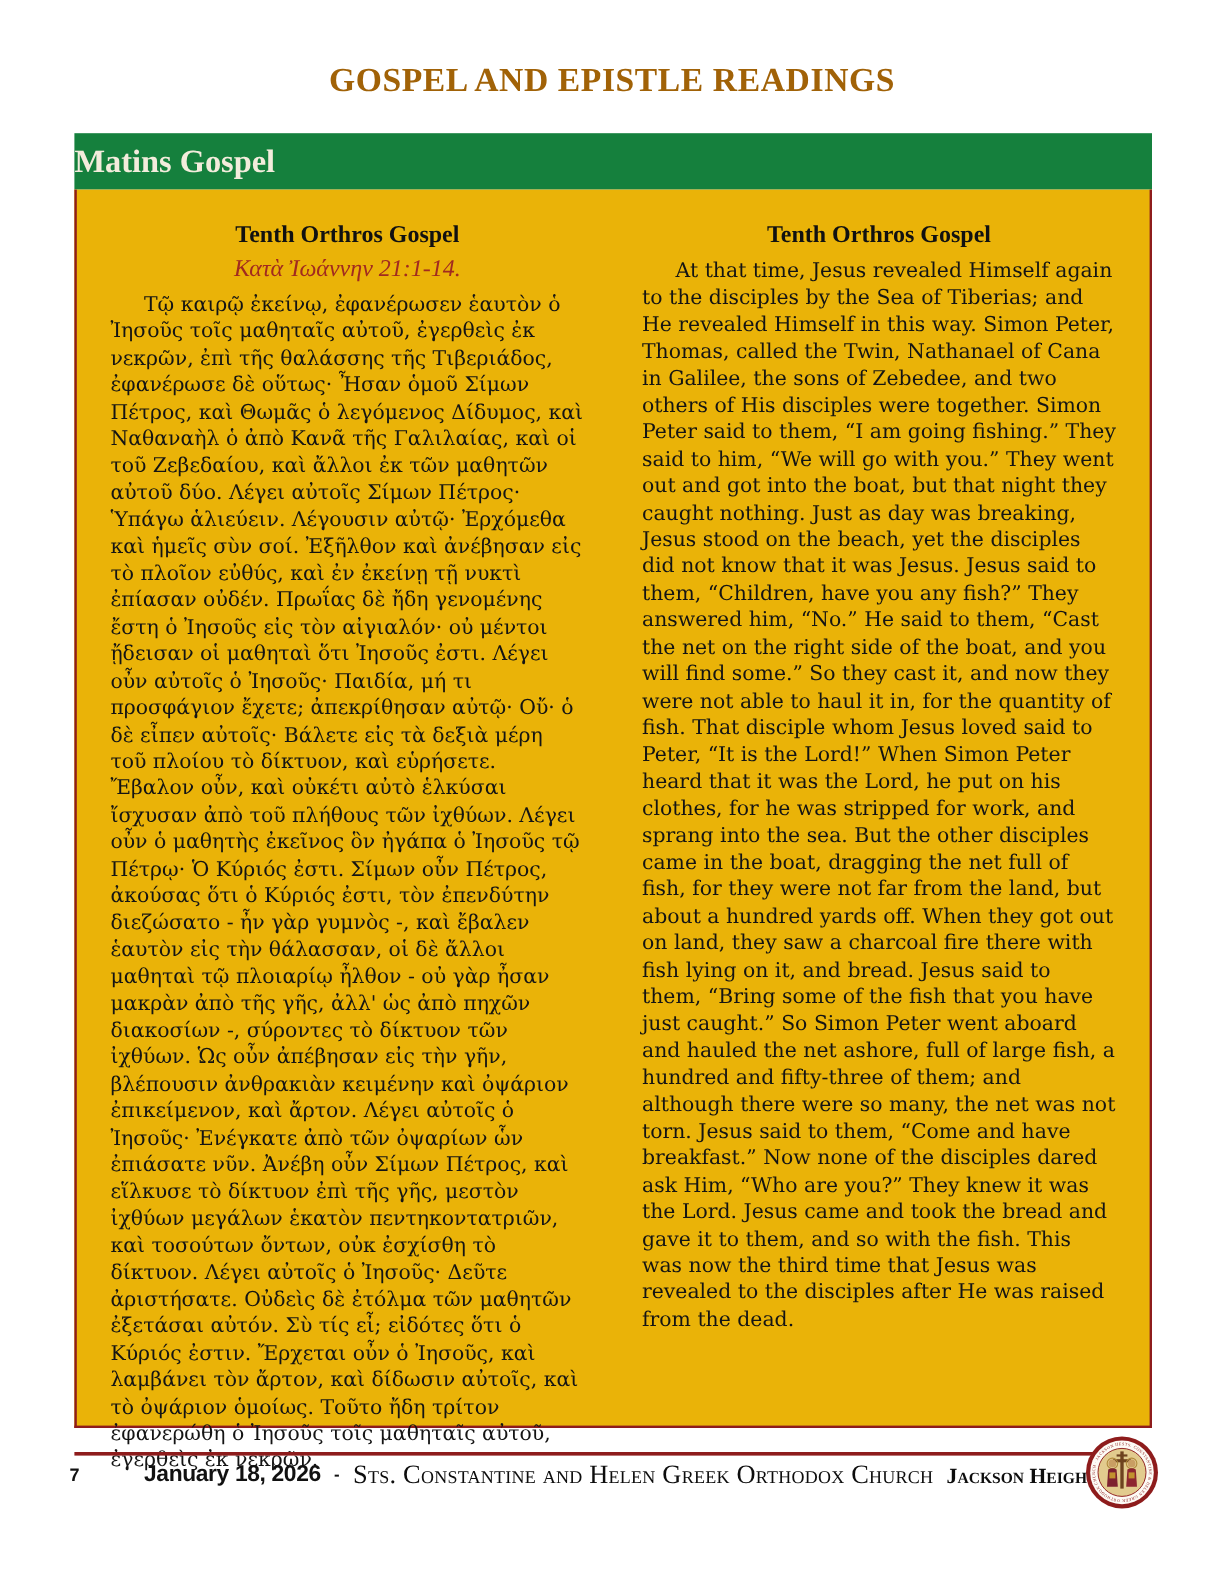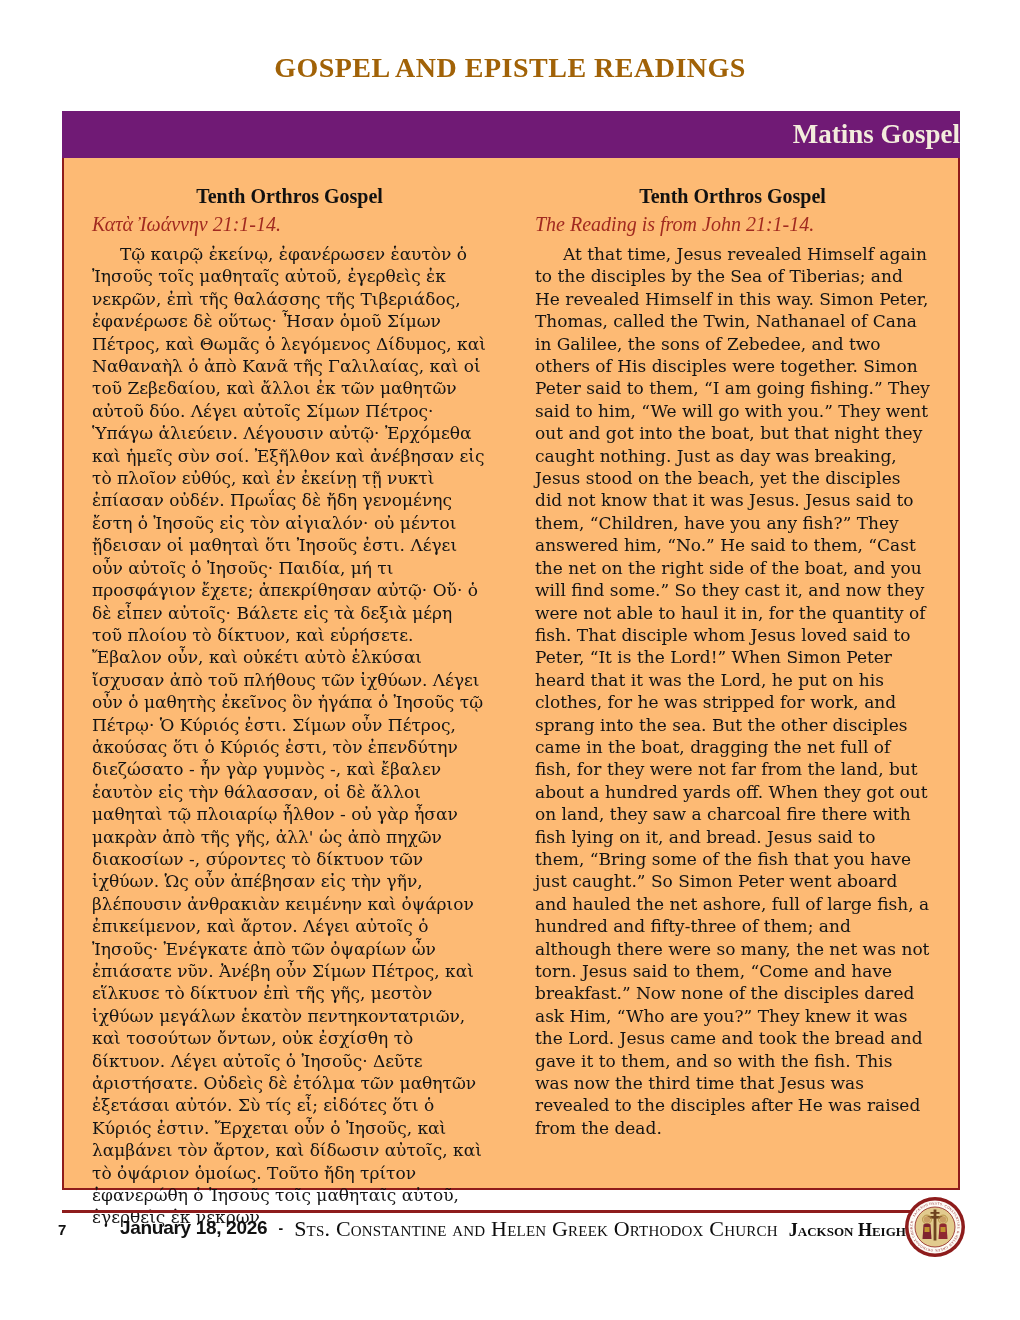--- a/index.html
+++ b/index.html
@@ -20,58 +20,58 @@
     font-weight: bold;
     font-size: 28px;
     letter-spacing: 0.5px;
     color: #a16207;
   }
 
   .banner {
     position: absolute;
     left: 62px; top: 111px;
     width: 898px; height: 47px;
-    background: #701a75;
-    display: flex; align-items: center; justify-content: flex-end;
+    background: #15803d;
+    display: flex; align-items: center; justify-content: flex-start;
     box-sizing: border-box;
   }
   .banner-label {
     font-family: "Liberation Serif", serif;
     font-weight: bold;
     font-size: 27px;
     color: #F3ECDC;
   }
 
   .content-box {
     position: absolute;
     left: 62px; top: 158px;
     width: 898px; height: 1032px;
     border-left: 2px solid #8E1C1C;
     border-right: 2px solid #8E1C1C;
     border-bottom: 2px solid #8E1C1C;
     box-sizing: border-box;
-    background: #fdba74;
+    background: #eab308;
   }
 
   .columns {
     display: flex;
     gap: 48px;
     padding: 27px 28px 0 28px;
   }
   .col { width: 397px; }
 
   .col-heading {
     text-align: center;
     font-family: "Liberation Serif", serif;
     font-weight: bold;
     font-size: 20px;
     color: #111111;
   }
   .col-reference {
-    text-align: left;
+    text-align: center;
     font-family: "Liberation Serif", serif;
     font-style: italic;
     font-size: 20px;
     color: #A12A20;
     margin-top: 5px;
   }
   .col-body {
     margin-top: 7px;
     font-size: 17px;
     line-height: 22.4px;
@@ -153,21 +153,20 @@
   <div class="columns">
 
     <div class="col">
       <div class="col-heading">Tenth Orthros Gospel</div>
       <div class="col-reference">Κατὰ Ἰωάννην 21:1-14.</div>
       <div class="col-body">Τῷ καιρῷ ἐκείνῳ, ἐφανέρωσεν ἑαυτὸν ὁ Ἰησοῦς τοῖς μαθηταῖς αὐτοῦ, ἐγερθεὶς ἐκ νεκρῶν, ἐπὶ τῆς θαλάσσης τῆς Τιβεριάδος, ἐφανέρωσε δὲ οὕτως· Ἦσαν ὁμοῦ Σίμων Πέτρος, καὶ Θωμᾶς ὁ λεγόμενος Δίδυμος, καὶ Ναθαναὴλ ὁ ἀπὸ Κανᾶ τῆς Γαλιλαίας, καὶ οἱ τοῦ Ζεβεδαίου, καὶ ἄλλοι ἐκ τῶν μαθητῶν αὐτοῦ δύο. Λέγει αὐτοῖς Σίμων Πέτρος· Ὑπάγω ἁλιεύειν. Λέγουσιν αὐτῷ· Ἐρχόμεθα καὶ ἡμεῖς σὺν σοί. Ἐξῆλθον καὶ ἀνέβησαν εἰς τὸ πλοῖον εὐθύς, καὶ ἐν ἐκείνῃ τῇ νυκτὶ ἐπίασαν οὐδέν. Πρωΐας δὲ ἤδη γενομένης ἔστη ὁ Ἰησοῦς εἰς τὸν αἰγιαλόν· οὐ μέντοι ᾔδεισαν οἱ μαθηταὶ ὅτι Ἰησοῦς ἐστι. Λέγει οὖν αὐτοῖς ὁ Ἰησοῦς· Παιδία, μή τι προσφάγιον ἔχετε; ἀπεκρίθησαν αὐτῷ· Οὔ· ὁ δὲ εἶπεν αὐτοῖς· Βάλετε εἰς τὰ δεξιὰ μέρη τοῦ πλοίου τὸ δίκτυον, καὶ εὑρήσετε. Ἔβαλον οὖν, καὶ οὐκέτι αὐτὸ ἑλκύσαι ἴσχυσαν ἀπὸ τοῦ πλήθους τῶν ἰχθύων. Λέγει οὖν ὁ μαθητὴς ἐκεῖνος ὃν ἠγάπα ὁ Ἰησοῦς τῷ Πέτρῳ· Ὁ Κύριός ἐστι. Σίμων οὖν Πέτρος, ἀκούσας ὅτι ὁ Κύριός ἐστι, τὸν ἐπενδύτην διεζώσατο - ἦν γὰρ γυμνὸς -, καὶ ἔβαλεν ἑαυτὸν εἰς τὴν θάλασσαν, οἱ δὲ ἄλλοι μαθηταὶ τῷ πλοιαρίῳ ἦλθον - οὐ γὰρ ἦσαν μακρὰν ἀπὸ τῆς γῆς, ἀλλ' ὡς ἀπὸ πηχῶν διακοσίων -, σύροντες τὸ δίκτυον τῶν ἰχθύων. Ὡς οὖν ἀπέβησαν εἰς τὴν γῆν, βλέπουσιν ἀνθρακιὰν κειμένην καὶ ὀψάριον ἐπικείμενον, καὶ ἄρτον. Λέγει αὐτοῖς ὁ Ἰησοῦς· Ἐνέγκατε ἀπὸ τῶν ὀψαρίων ὧν ἐπιάσατε νῦν. Ἀνέβη οὖν Σίμων Πέτρος, καὶ εἵλκυσε τὸ δίκτυον ἐπὶ τῆς γῆς, μεστὸν ἰχθύων μεγάλων ἑκατὸν πεντηκοντατριῶν, καὶ τοσούτων ὄντων, οὐκ ἐσχίσθη τὸ δίκτυον. Λέγει αὐτοῖς ὁ Ἰησοῦς· Δεῦτε ἀριστήσατε. Οὐδεὶς δὲ ἐτόλμα τῶν μαθητῶν ἐξετάσαι αὐτόν. Σὺ τίς εἶ; εἰδότες ὅτι ὁ Κύριός ἐστιν. Ἔρχεται οὖν ὁ Ἰησοῦς, καὶ λαμβάνει τὸν ἄρτον, καὶ δίδωσιν αὐτοῖς, καὶ τὸ ὀψάριον ὁμοίως. Τοῦτο ἤδη τρίτον ἐφανερώθη ὁ Ἰησοῦς τοῖς μαθηταῖς αὐτοῦ, ἐγερθεὶς ἐκ νεκρῶν.</div>
     </div>
 
     <div class="col">
       <div class="col-heading">Tenth Orthros Gospel</div>
-      <div class="col-reference">The Reading is from John 21:1-14.</div>
       <div class="col-body">At that time, Jesus revealed Himself again to the disciples by the Sea of Tiberias; and He revealed Himself in this way. Simon Peter, Thomas, called the Twin, Nathanael of Cana in Galilee, the sons of Zebedee, and two others of His disciples were together. Simon Peter said to them, “I am going fishing.” They said to him, “We will go with you.” They went out and got into the boat, but that night they caught nothing. Just as day was breaking, Jesus stood on the beach, yet the disciples did not know that it was Jesus. Jesus said to them, “Children, have you any fish?” They answered him, “No.” He said to them, “Cast the net on the right side of the boat, and you will find some.” So they cast it, and now they were not able to haul it in, for the quantity of fish. That disciple whom Jesus loved said to Peter, “It is the Lord!” When Simon Peter heard that it was the Lord, he put on his clothes, for he was stripped for work, and sprang into the sea. But the other disciples came in the boat, dragging the net full of fish, for they were not far from the land, but about a hundred yards off. When they got out on land, they saw a charcoal fire there with fish lying on it, and bread. Jesus said to them, “Bring some of the fish that you have just caught.” So Simon Peter went aboard and hauled the net ashore, full of large fish, a hundred and fifty-three of them; and although there were so many, the net was not torn. Jesus said to them, “Come and have breakfast.” Now none of the disciples dared ask Him, “Who are you?” They knew it was the Lord. Jesus came and took the bread and gave it to them, and so with the fish. This was now the third time that Jesus was revealed to the disciples after He was raised from the dead.</div>
     </div>
 
   </div>
 </div>
 
 <div class="footer-rule"></div>
 
 <div class="footer-pagenum">7</div>
 

